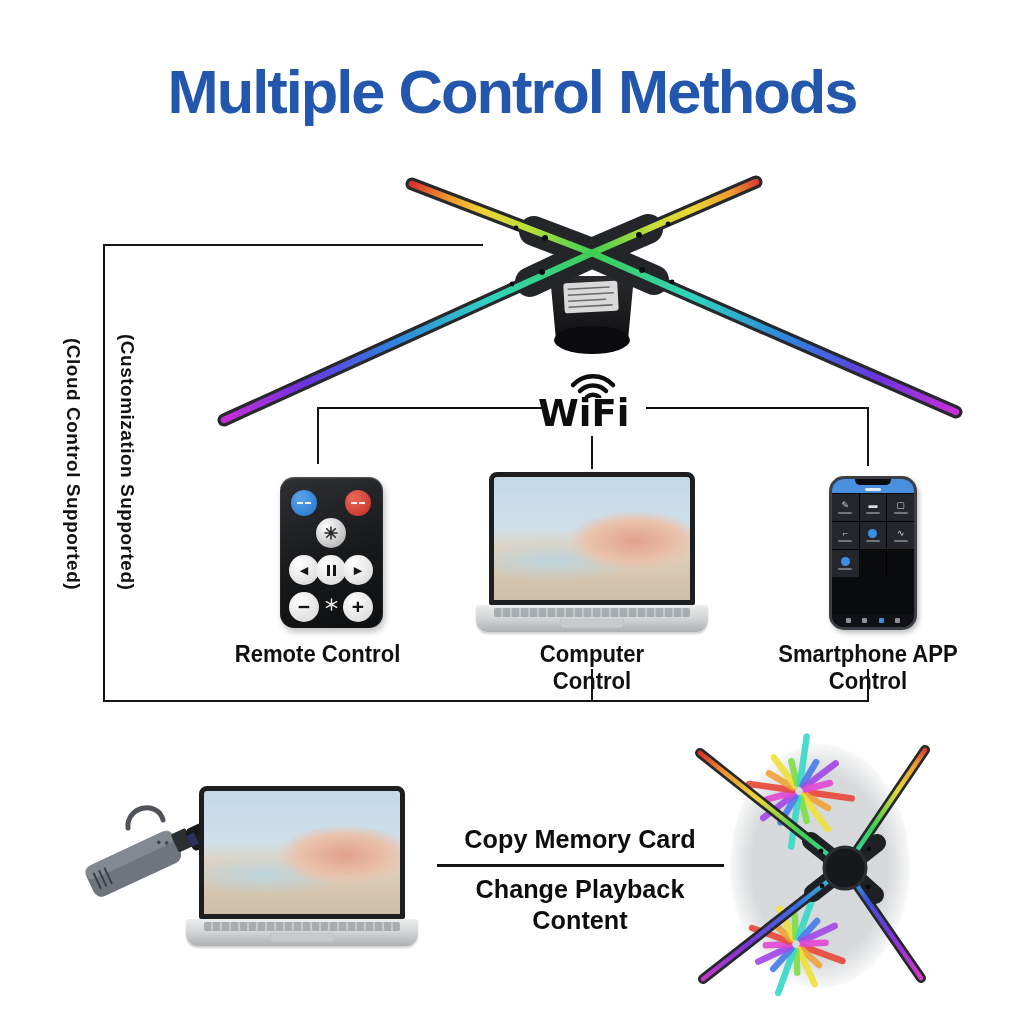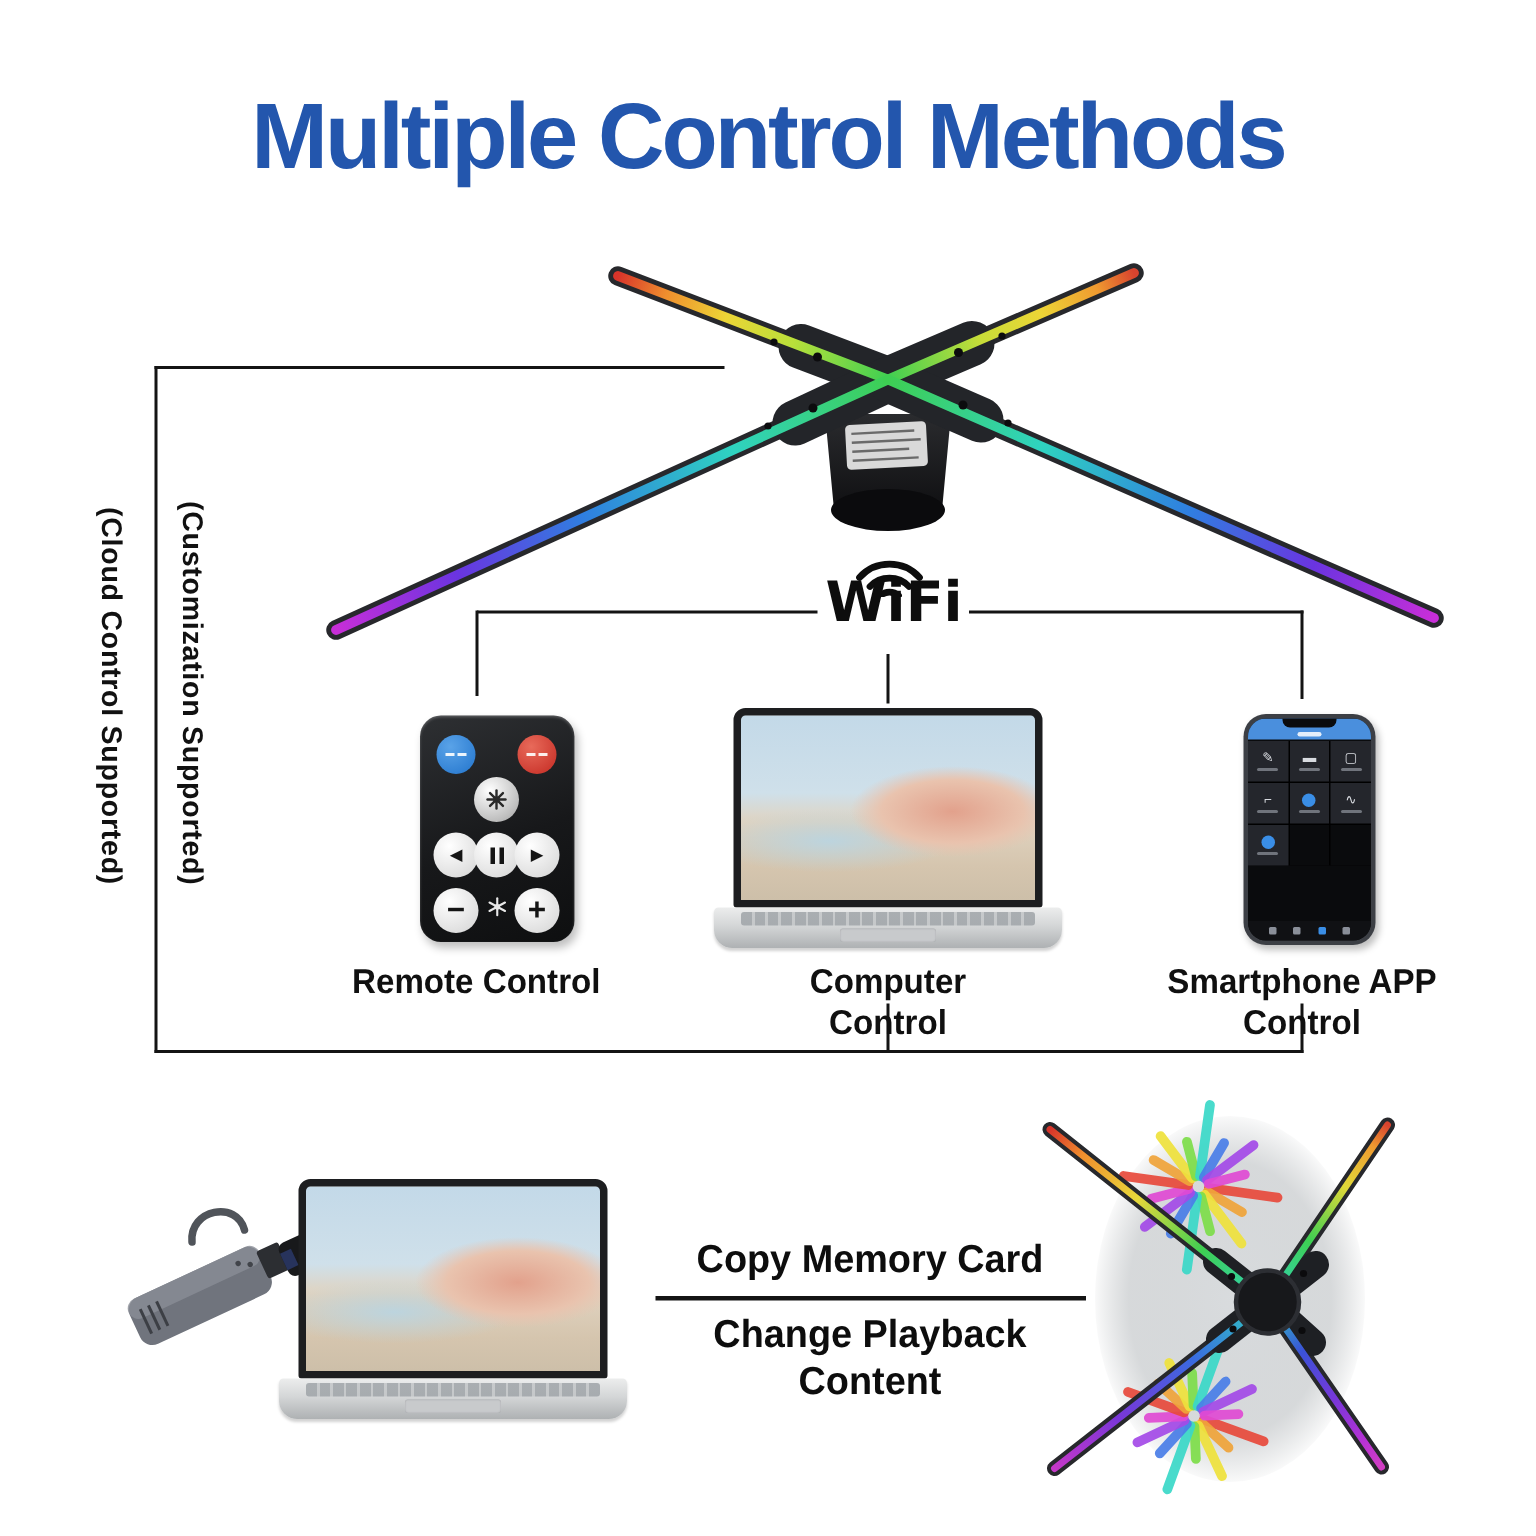--- a/index.html
+++ b/index.html
@@ -8,21 +8,21 @@
   
   .title{position:absolute;left:0;top:56px;width:1024px;text-align:center;
          font-size:62px;font-weight:bold;letter-spacing:-2px;color:#2356ad;
          transform:scaleX(.99);}
   
   .ln{position:absolute;background:#141414;}
   
   .vnote{position:absolute;writing-mode:vertical-rl;font-size:19px;font-weight:600;
          color:#111;letter-spacing:.5px;white-space:nowrap;}
   
-  .wifi-word{position:absolute;left:538px;top:380px;width:116px;text-align:center;
+  .wifi-word{position:absolute;left:538px;top:392px;width:116px;
              font-family:"DejaVu Sans",sans-serif;font-size:37px;font-weight:900;color:#0d0d0d;}
   .wifi-arcs{position:absolute;left:560px;top:368px;}
   
   .mlabel{position:absolute;top:641px;font-size:23px;font-weight:700;color:#101010;
           text-align:center;transform:scaleX(.96);}
   
   .remote{position:absolute;left:280px;top:477px;width:103px;height:151px;border-radius:14px;
           background:linear-gradient(160deg,#2e3033 0%,#17181a 55%,#0e0f10 100%);
           box-shadow:inset 0 1px 2px rgba(255,255,255,.25), 2px 4px 6px rgba(0,0,0,.25);}
   .rbtn{position:absolute;border-radius:50%;display:flex;align-items:center;justify-content:center;}

